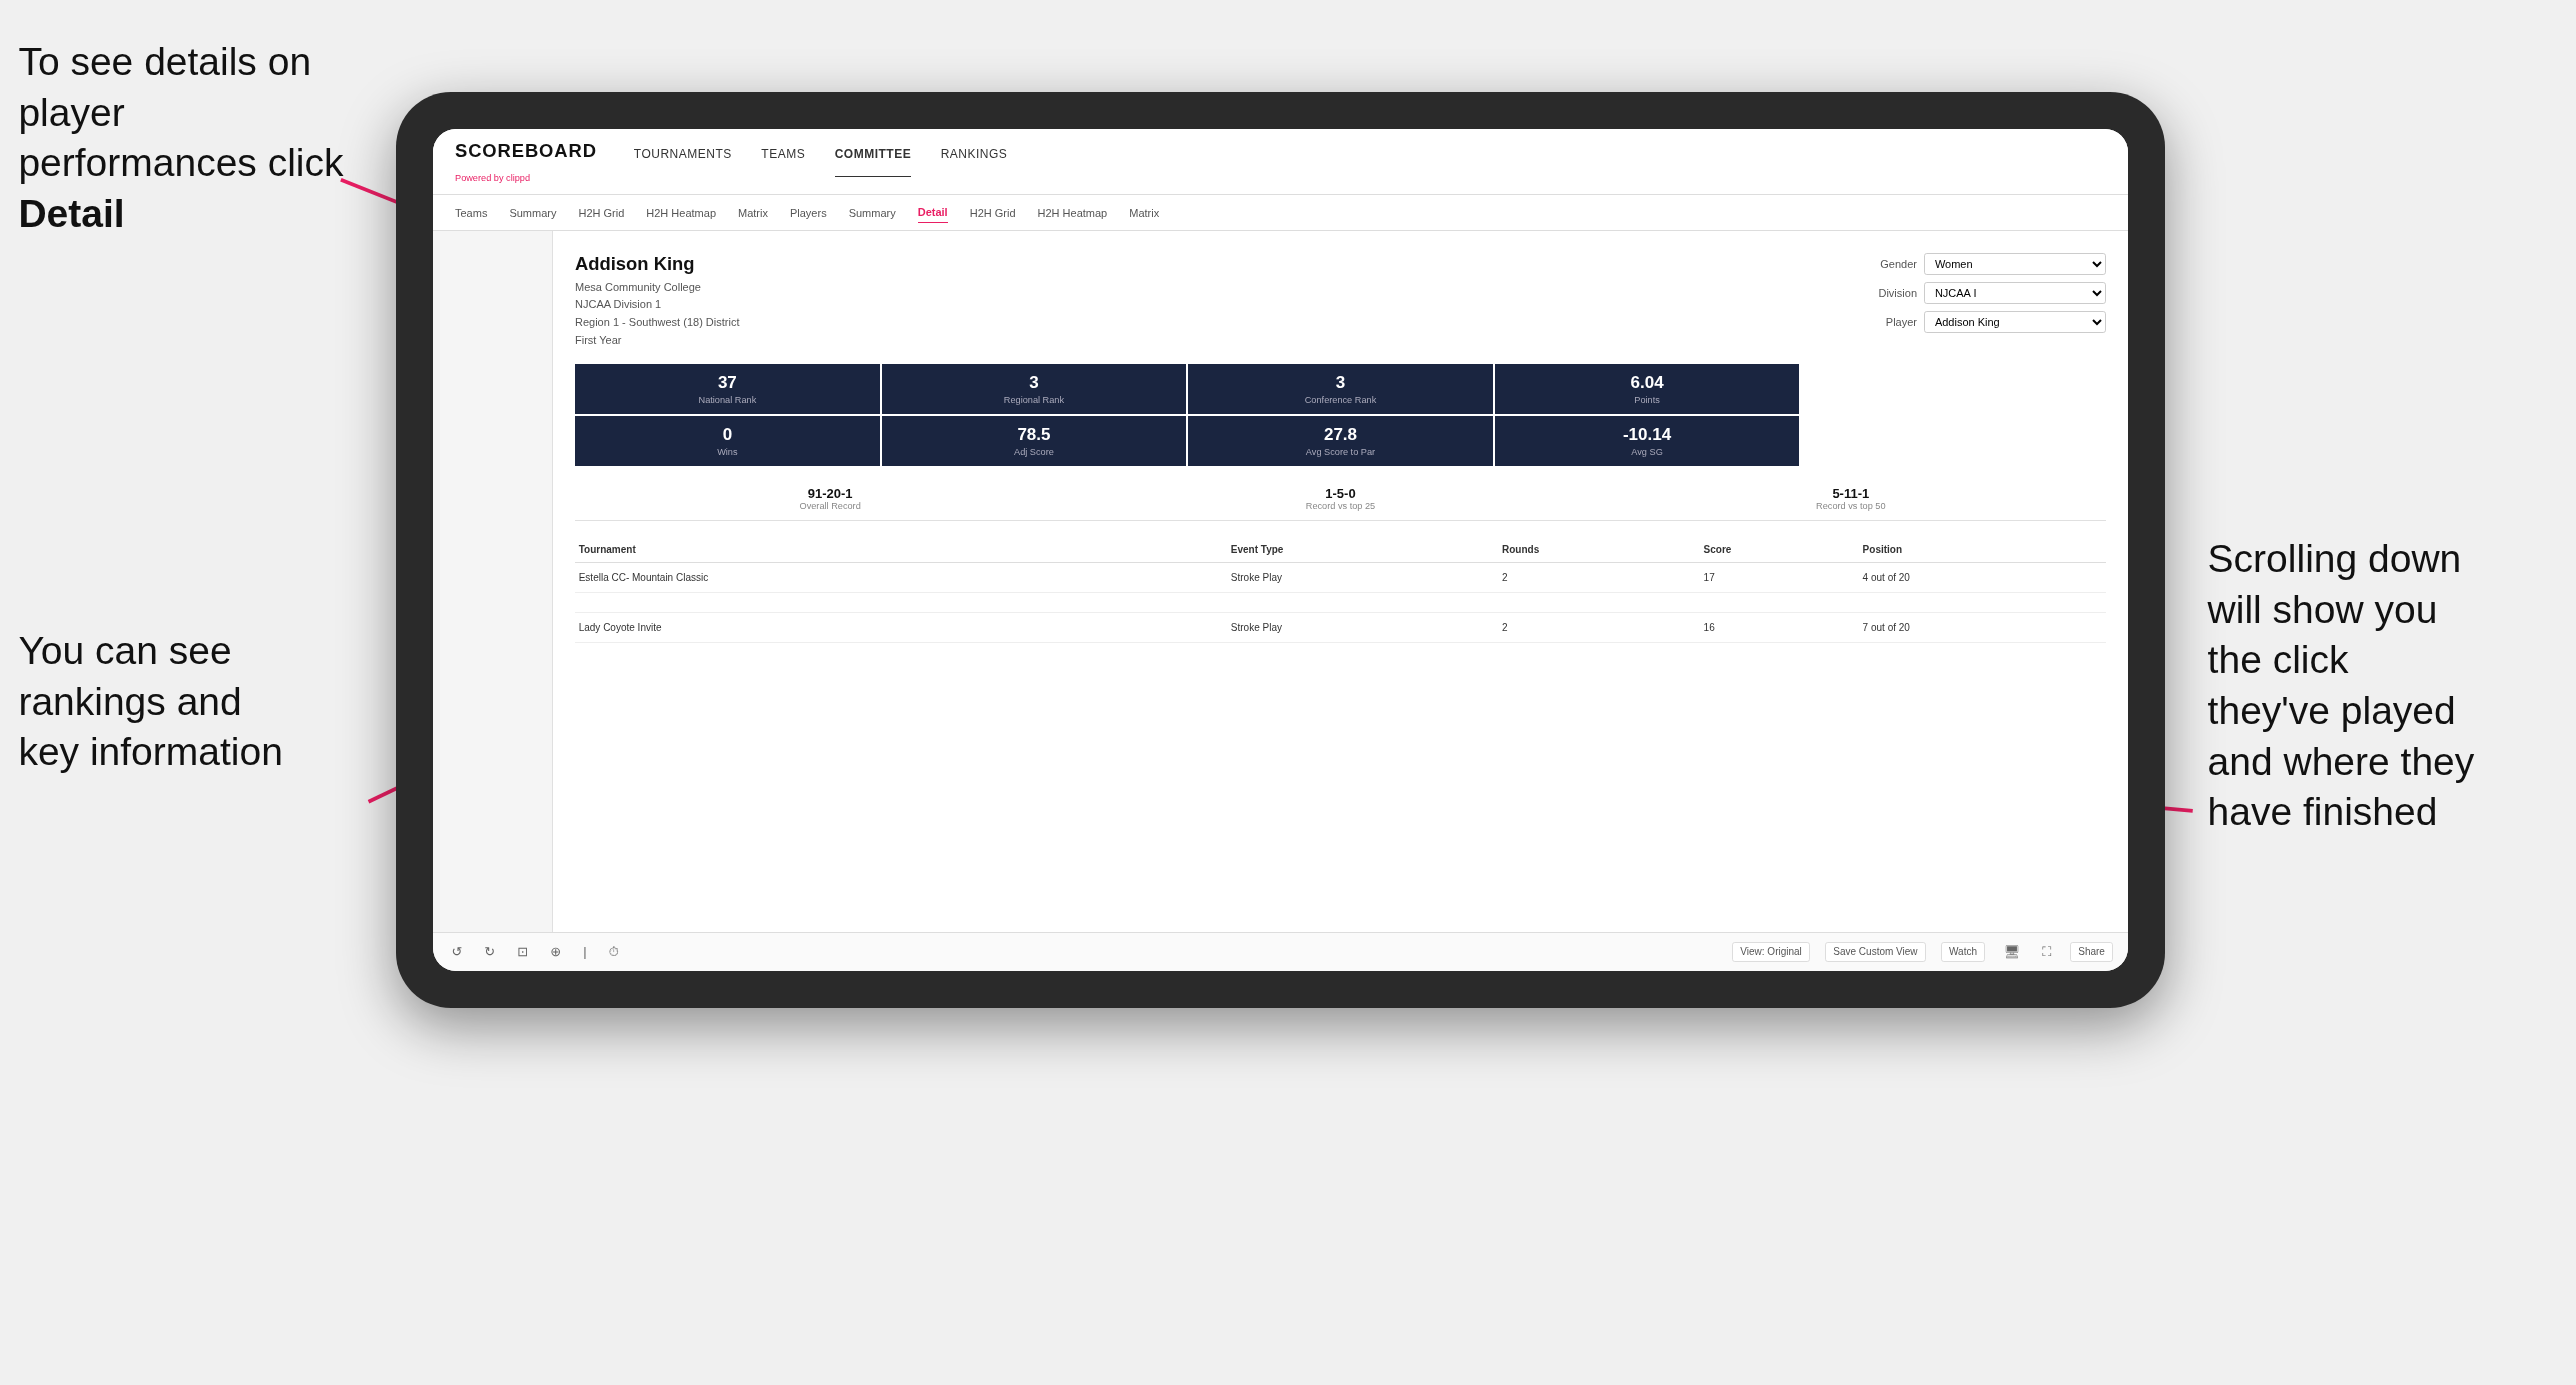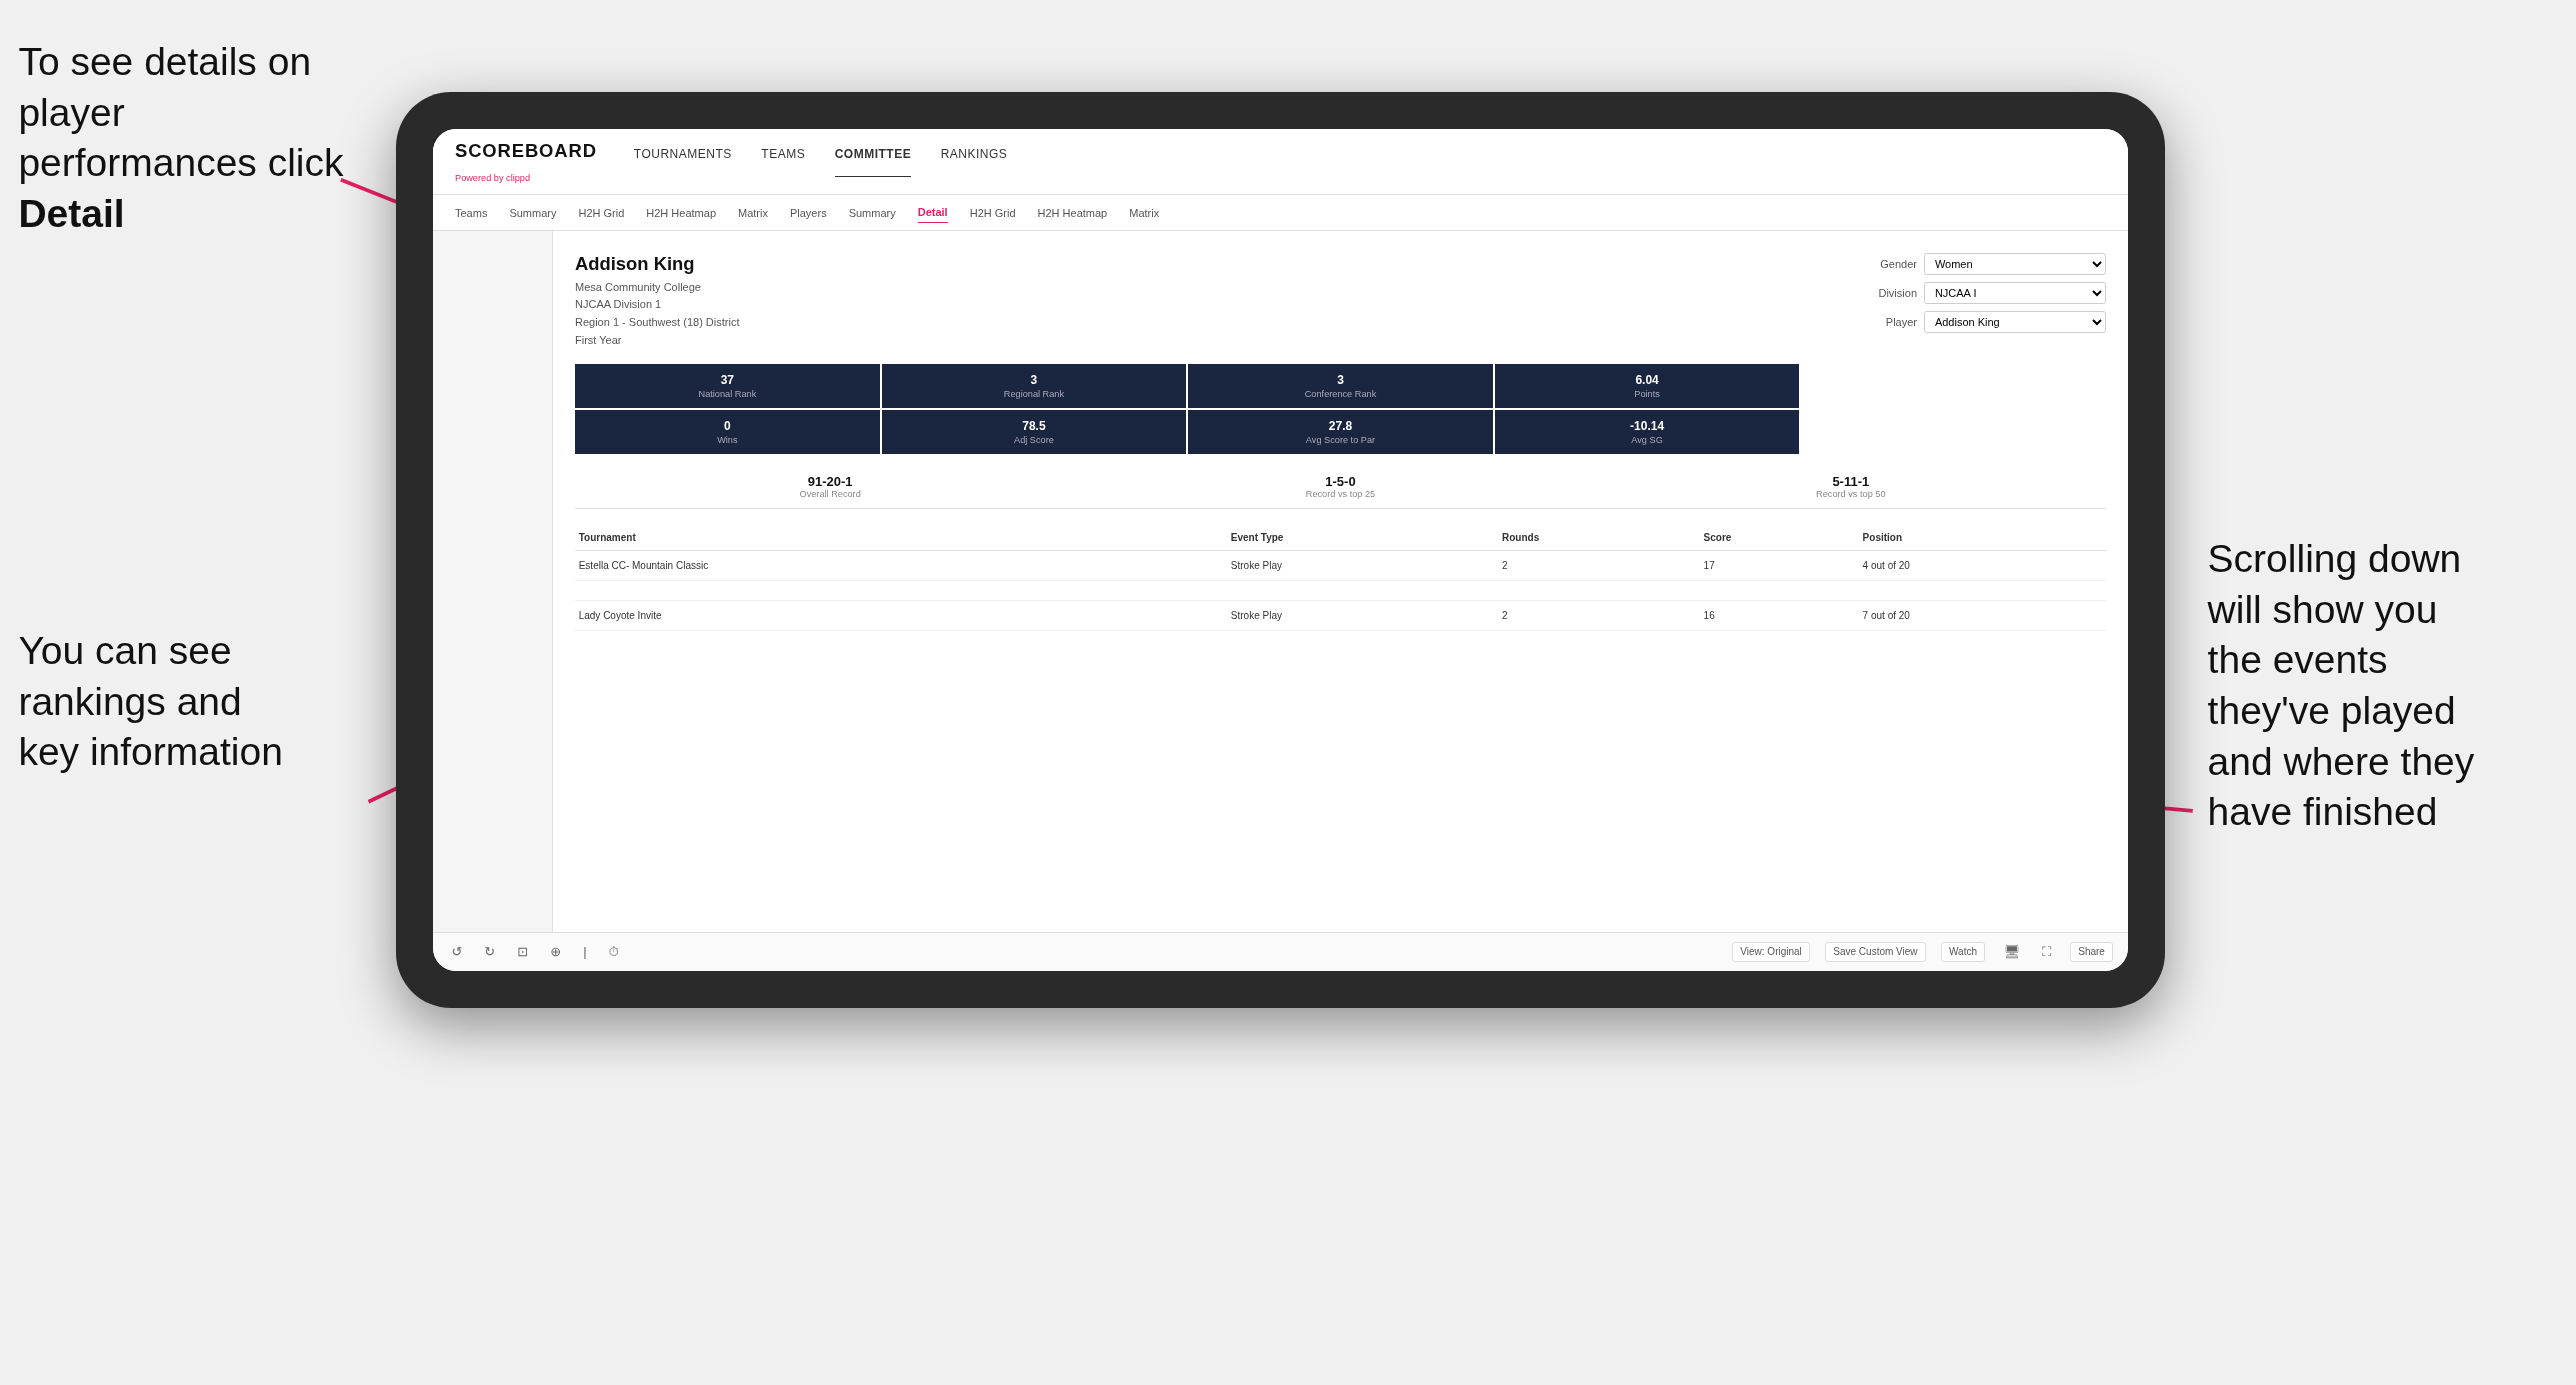--- a/index.html
+++ b/index.html
@@ -229,21 +229,21 @@
     }
 
     .stat-cell {
       background: #1a2540;
       color: #fff;
       text-align: center;
       padding: 9.2px 7.4px;
     }
 
     .stat-value {
-      font-size: 12px;
+      font-size: 17px;
       font-weight: 700;
       display: block;
     }
 
     .stat-label {
       font-size: 9.2px;
       color: #aab;
       display: block;
       margin-top: 1.8px;
     }
@@ -338,21 +338,21 @@
 
 <div class="annotation annotation-bottom-left">
   <span>You can see</span><br>
   <span>rankings and</span><br>
   <span>key information</span>
 </div>
 
 <div class="annotation annotation-right">
   <span>Scrolling down</span><br>
   <span>will show you</span><br>
-  <span>the events</span><br>
+  <span>the click</span><br>
   <span>they've played</span><br>
   <span>and where they</span><br>
   <span>have finished</span>
 </div>
 
 <svg class="arrows-layer" viewBox="0 0 2796 1504">
 
   <defs>
     <marker id="arrowhead-pink" markerWidth="10" markerHeight="7" refX="9" refY="3.5" orient="auto">
       <polygon points="0 0, 10 3.5, 0 7" fill="#e91e63"></polygon>

